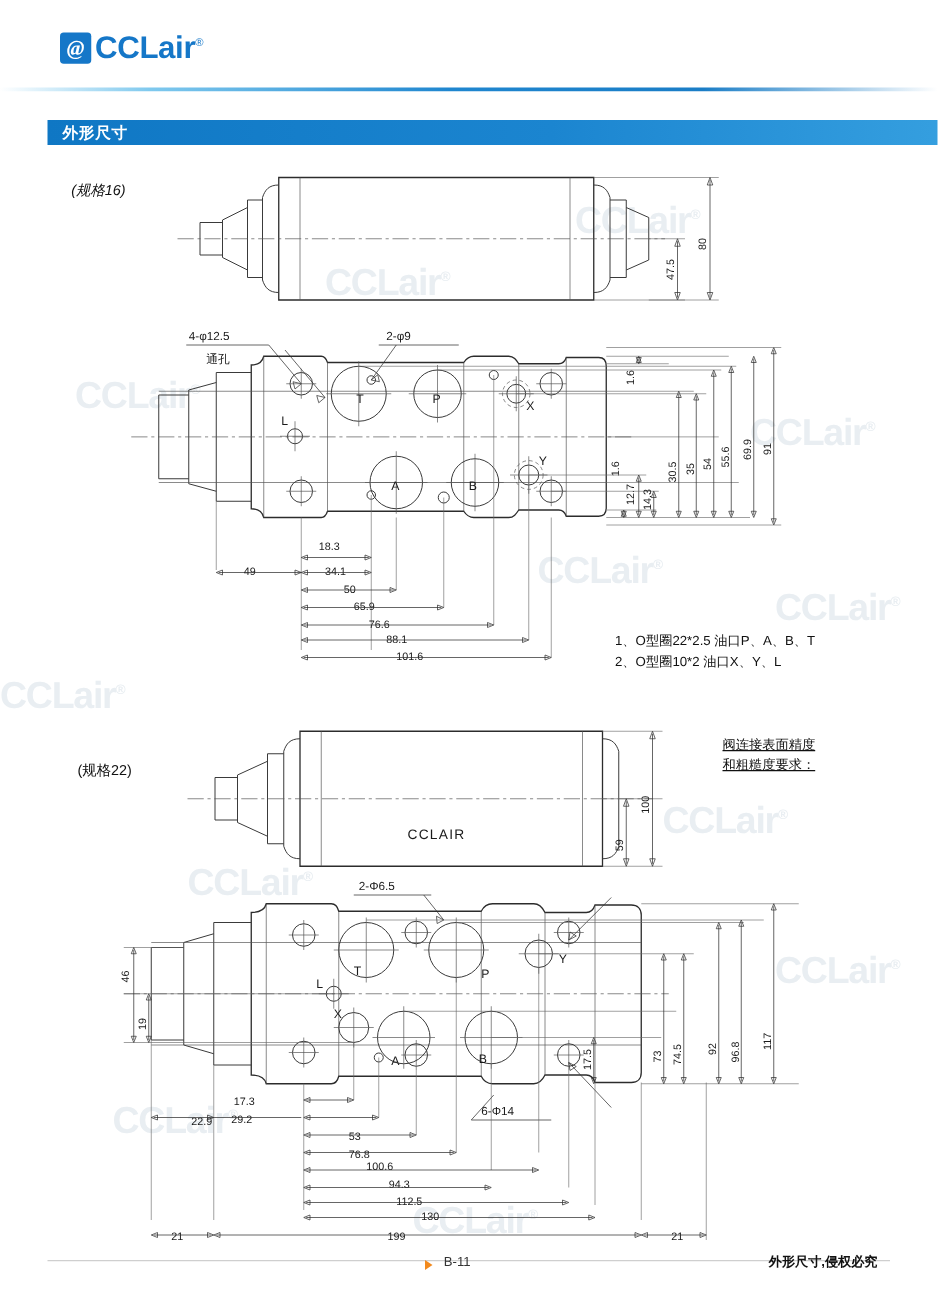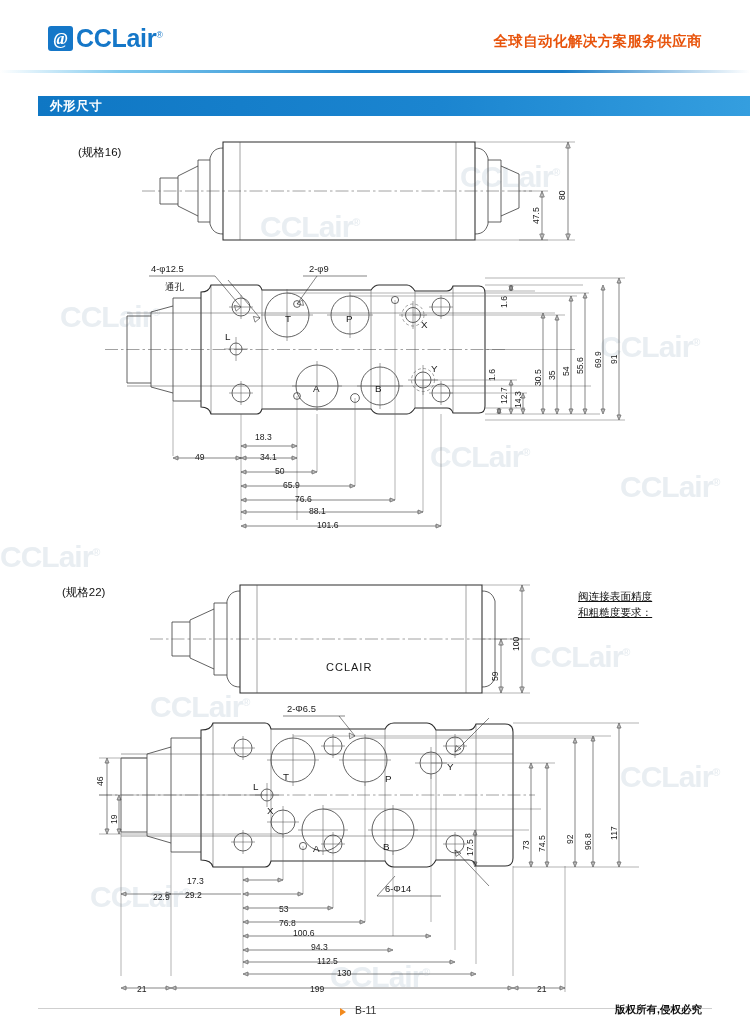--- a/index.html
+++ b/index.html
@@ -85,42 +85,41 @@
 </head>
 <body>
 
 <div class="page">
 
   <div class="hdr">
     <div class="logo-wrap">
       <div class="logo-mark">@</div>
       <div class="logo-text"><span>CCLair</span><span class="logo-reg">®</span></div>
     </div>
-    <div class="hdr-slogan">全球自动化解决方案服务供应商</div>
     <div class="hdr-rule"></div>
   </div>
 
   <div class="sec-bar">
     <span>外形尺寸</span>
   </div>
 
   <div class="wm" style="left:60px;top:300px;">CCLair<i>®</i></div>
   <div class="wm" style="left:260px;top:210px;">CCLair<i>®</i></div>
   <div class="wm" style="left:460px;top:160px;">CCLair<i>®</i></div>
   <div class="wm" style="left:600px;top:330px;">CCLair<i>®</i></div>
   <div class="wm" style="left:430px;top:440px;">CCLair<i>®</i></div>
   <div class="wm" style="left:0px;top:540px;">CCLair<i>®</i></div>
   <div class="wm" style="left:620px;top:470px;">CCLair<i>®</i></div>
   <div class="wm" style="left:530px;top:640px;">CCLair<i>®</i></div>
   <div class="wm" style="left:620px;top:760px;">CCLair<i>®</i></div>
   <div class="wm" style="left:90px;top:880px;">CCLair<i>®</i></div>
   <div class="wm" style="left:330px;top:960px;">CCLair<i>®</i></div>
   <div class="wm" style="left:150px;top:690px;">CCLair<i>®</i></div>
 
-  <div class="spec-lbl" style="left:78px;top:145px;">(规格16)</div>
+  <div class="spec-lbl" style="left:57px;top:145px;font-style:italic;">(规格16)</div>
 
   <div class="dwg" style="left:120px;top:130px;">
   <svg width="420" height="120" viewBox="0 0 420 120">
 
     <path class="lnw" d="M103,12 L355,12 L355,110 L103,110 Z"></path>
 
     <path class="ln" d="M355,18 C363,18 366,22 368,28 L368,94 C366,100 363,104 355,104"></path>
     <path class="ln" d="M368,30 L381,30 L381,92 L368,92"></path>
     <path class="ln" d="M381,36 L399,44 L399,78 L381,86"></path>
 
@@ -335,22 +334,26 @@
     <path class="dim" d="M186,254 l5,-2 l0,4 z" fill="#333"></path>
     <path class="dim" d="M368,254 l-5,-2 l0,4 z" fill="#333"></path>
 
     <text class="t" x="262" y="270">101.6</text>
     <path class="dim" d="M188,268 L384,268"></path>
     <path class="dim" d="M186,268 l5,-2 l0,4 z" fill="#333"></path>
     <path class="dim" d="M386,268 l-5,-2 l0,4 z" fill="#333"></path>
   </svg>
   </div>
 
-
-  <div class="spec-lbl" style="left:62px;top:585px;">(规格22)</div>
+  <div class="notes" style="left:492px;top:505px;">
+    <div>1、O型圈22*2.5 油口P、A、B、T</div>
+    <div>2、O型圈10*2 油口X、Y、L</div>
+  </div>
+
+  <div class="spec-lbl" style="left:62px;top:609px;">(规格22)</div>
 
   <div class="dwg" style="left:130px;top:575px;">
   <svg width="400" height="130" viewBox="0 0 400 130">
     <path class="lnw" d="M110,10 L352,10 L352,118 L110,118 Z"></path>
     <path class="ln" d="M352,16 C360,16 363,20 365,26 L365,102 C363,108 360,112 352,112"></path>
     <path class="ln" d="M110,16 C102,16 99,20 97,26 L97,102 C99,108 102,112 110,112"></path>
     <path class="ln" d="M97,28 L84,28 L84,100 L97,100"></path>
     <path class="ln" d="M84,34 L60,45 L60,83 L84,94"></path>
     <path class="ln" d="M60,47 L42,47 L42,81 L60,81"></path>
     <path class="thin" d="M127,10 L127,118"></path>
@@ -572,15 +575,15 @@
     <path class="dim" d="M460,288 L508,288"></path>
     <path class="dim" d="M458,288 l5,-2 l0,4 z" fill="#333"></path>
     <path class="dim" d="M510,288 l-5,-2 l0,4 z" fill="#333"></path>
   </svg>
   </div>
 
 
   <div class="ftr-rule"></div>
   <div class="ftr-tri"></div>
   <div class="ftr-page">B-11</div>
-  <div class="ftr-copy">版权所有,侵权必究</div>
+  <div class="ftr-copy">外形尺寸,侵权必究</div>
 
 </div>
 
 </body></html>

